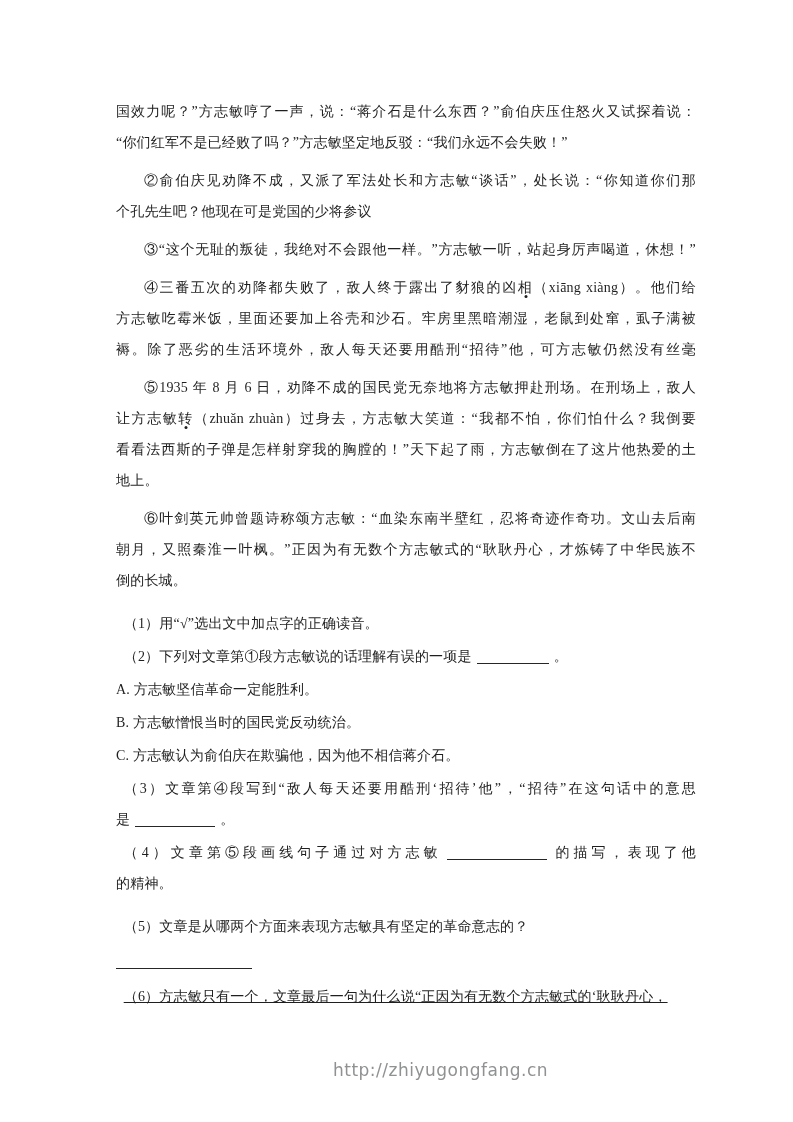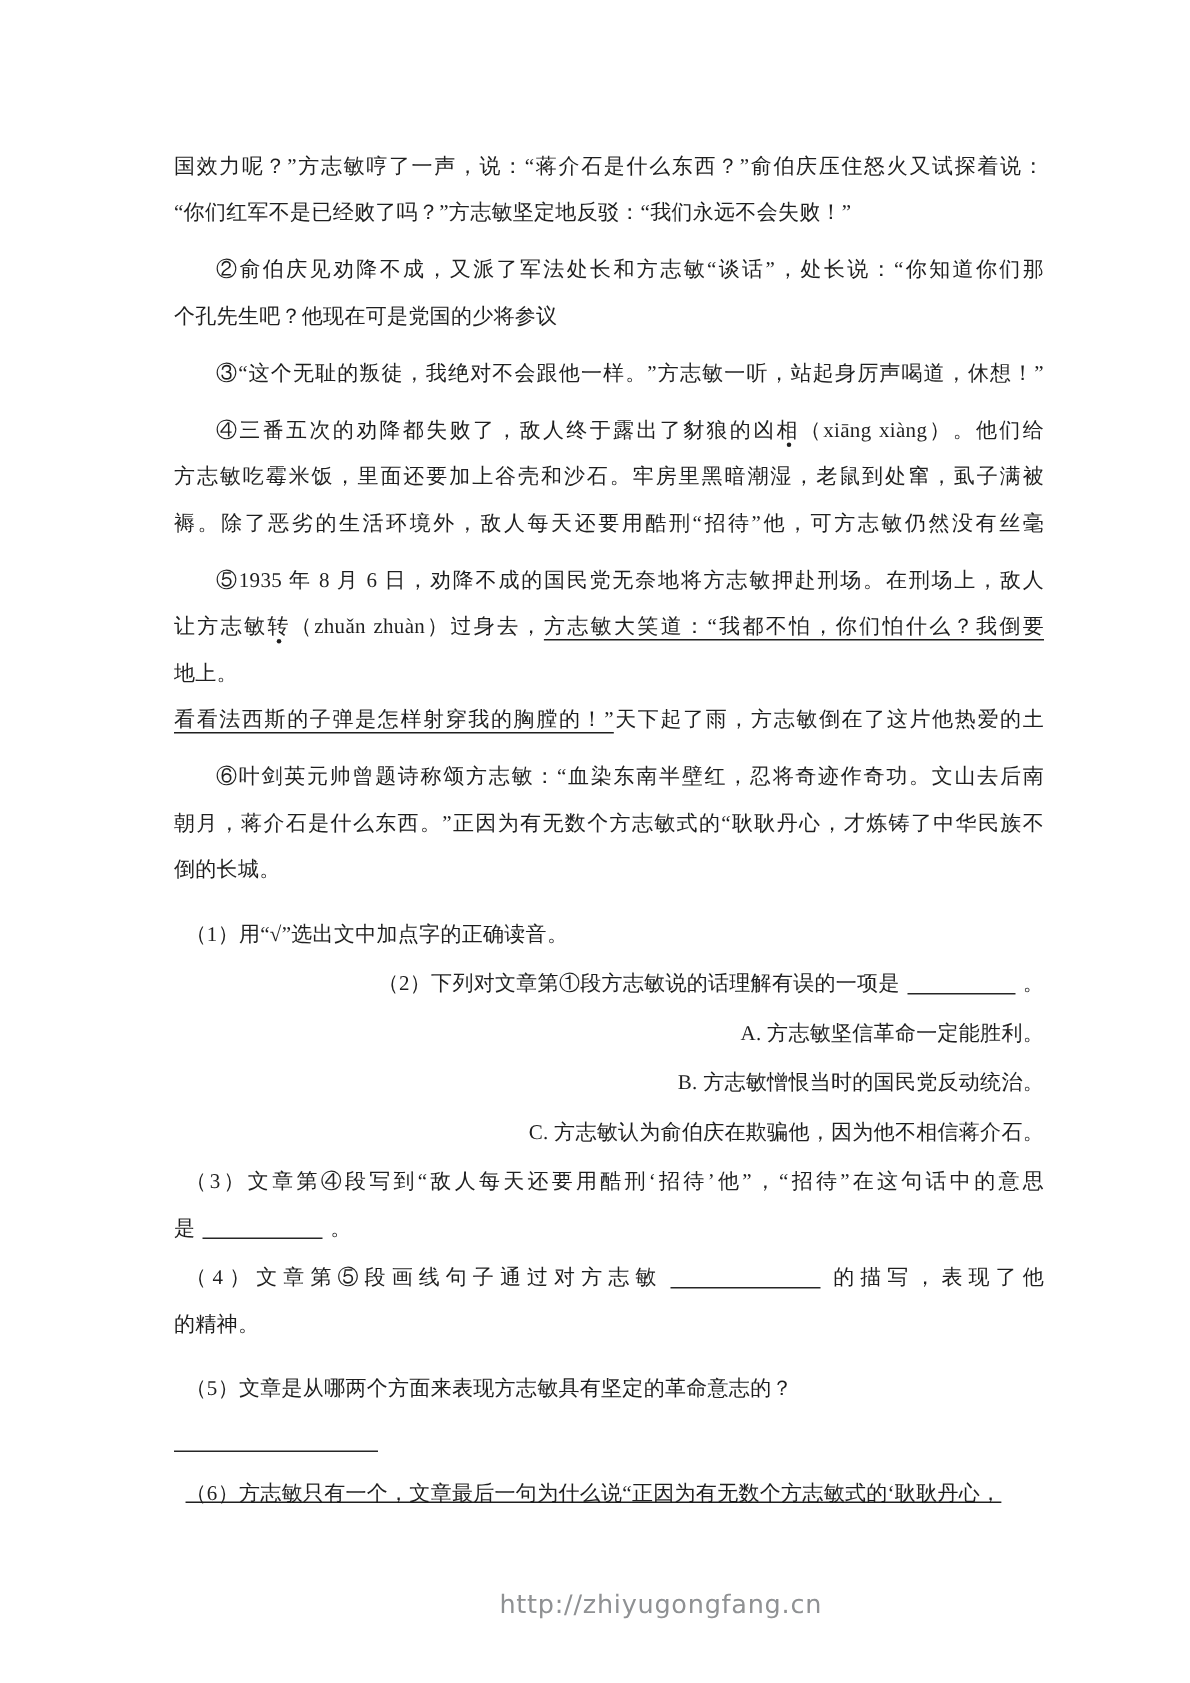--- a/index.html
+++ b/index.html
@@ -37,23 +37,22 @@
   }
   .jfull {
     text-align: justify;
     text-align-last: justify;
   }
   .indent  { text-indent: 2em; }
   .qindent { text-indent: 0.55em; }
   .par  { margin-top: 7px; }
   .gap6 { margin-top: 12px; }
   .gap4 { margin-top: 4px; text-decoration: underline; }
-  .gap2 { margin-top: 2px; text-align: right; }
+  .gap2 { margin-top: 2px; }
   .seg-ul {
-    text-decoration: underline;
     text-underline-offset: 4px;
     text-decoration-thickness: 1px;
   }
   .seg-dot {
     position: relative;
   }
   .seg-dot::after {
     content: "";
     position: absolute;
     left: 50%;
@@ -96,24 +95,24 @@
       <div class="line jfull"><span class="seg-plain">国效力呢？”方志敏哼了一声，说：“蒋介石是什么东西？”俞伯庆压住怒火又试探着说：</span></div>
       <div class="line"><span class="seg-plain">“你们红军不是已经败了吗？”方志敏坚定地反驳：“我们永远不会失败！”</span></div>
       <div class="line par indent jfull"><span class="seg-plain">②俞伯庆见劝降不成，又派了军法处长和方志敏“谈话”，处长说：“你知道你们那</span></div>
       <div class="line"><span class="seg-plain">个孔先生吧？他现在可是党国的少将参议</span></div>
       <div class="line par indent jfull"><span class="seg-plain">③“这个无耻的叛徒，我绝对不会跟他一样。”方志敏一听，站起身厉声喝道，休想！”</span></div>
       <div class="line par indent jfull"><span class="seg-plain">④三番五次的劝降都失败了，敌人终于露出了豺狼的凶</span><span class="seg-dot">相</span><span class="seg-plain">（xiāng xiàng）。他们给</span></div>
       <div class="line jfull"><span class="seg-plain">方志敏吃霉米饭，里面还要加上谷壳和沙石。牢房里黑暗潮湿，老鼠到处窜，虱子满被</span></div>
       <div class="line jfull"><span class="seg-plain">褥。除了恶劣的生活环境外，敌人每天还要用酷刑“招待”他，可方志敏仍然没有丝毫</span></div>
       <div class="line par indent jfull"><span class="seg-plain">⑤1935 年 8 月 6 日，劝降不成的国民党无奈地将方志敏押赴刑场。在刑场上，敌人</span></div>
       <div class="line jfull"><span class="seg-plain">让方志敏</span><span class="seg-dot">转</span><span class="seg-plain">（zhuǎn zhuàn）过身去，</span><span class="seg-ul">方志敏大笑道：“我都不怕，你们怕什么？我倒要</span></div>
+      <div class="line jfull"><span class="seg-ul">看看法西斯的子弹是怎样射穿我的胸膛的！”</span><span class="seg-plain">天下起了雨，方志敏倒在了这片他热爱的土</span></div>
       <div class="line"><span class="seg-plain">地上。</span></div>
-      <div class="line jfull"><span class="seg-ul">看看法西斯的子弹是怎样射穿我的胸膛的！”</span><span class="seg-plain">天下起了雨，方志敏倒在了这片他热爱的土</span></div>
       <div class="line par indent jfull"><span class="seg-plain">⑥叶剑英元帅曾题诗称颂方志敏：“血染东南半壁红，忍将奇迹作奇功。文山去后南</span></div>
-      <div class="line jfull"><span class="seg-plain">朝月，蒋介石是什么东西。”正因为有无数个方志敏式的“耿耿丹心，才炼铸了中华民族不</span></div>
+      <div class="line jfull"><span class="seg-plain">朝月，又照秦淮一叶枫。”正因为有无数个方志敏式的“耿耿丹心，才炼铸了中华民族不</span></div>
       <div class="line"><span class="seg-plain">倒的长城。</span></div>
       <div class="line gap6 qindent"><span class="seg-plain">（1）用“√”选出文中加点字的正确读音。</span></div>
       <div class="line gap2 qindent"><span class="seg-plain">（2）下列对文章第①段方志敏说的话理解有误的一项是</span><span class="blank w72"></span><span class="seg-plain">。</span></div>
       <div class="line gap2"><span class="seg-plain">A. 方志敏坚信革命一定能胜利。</span></div>
       <div class="line gap2"><span class="seg-plain">B. 方志敏憎恨当时的国民党反动统治。</span></div>
       <div class="line gap2"><span class="seg-plain">C. 方志敏认为俞伯庆在欺骗他，因为他不相信蒋介石。</span></div>
       <div class="line gap2 qindent jfull"><span class="seg-plain">（3）文章第④段写到“敌人每天还要用酷刑‘招待’他”，“招待”在这句话中的意思</span></div>
       <div class="line"><span class="seg-plain">是</span><span class="blank w80"></span><span class="seg-plain">。</span></div>
       <div class="line gap2 qindent jfull"><span class="seg-plain">（4）文章第⑤段画线句子通过对方志敏</span><span class="blank w100"></span><span class="seg-plain">的描写，表现了他</span></div>
       <div class="line"><span class="seg-plain">的精神。</span></div>

